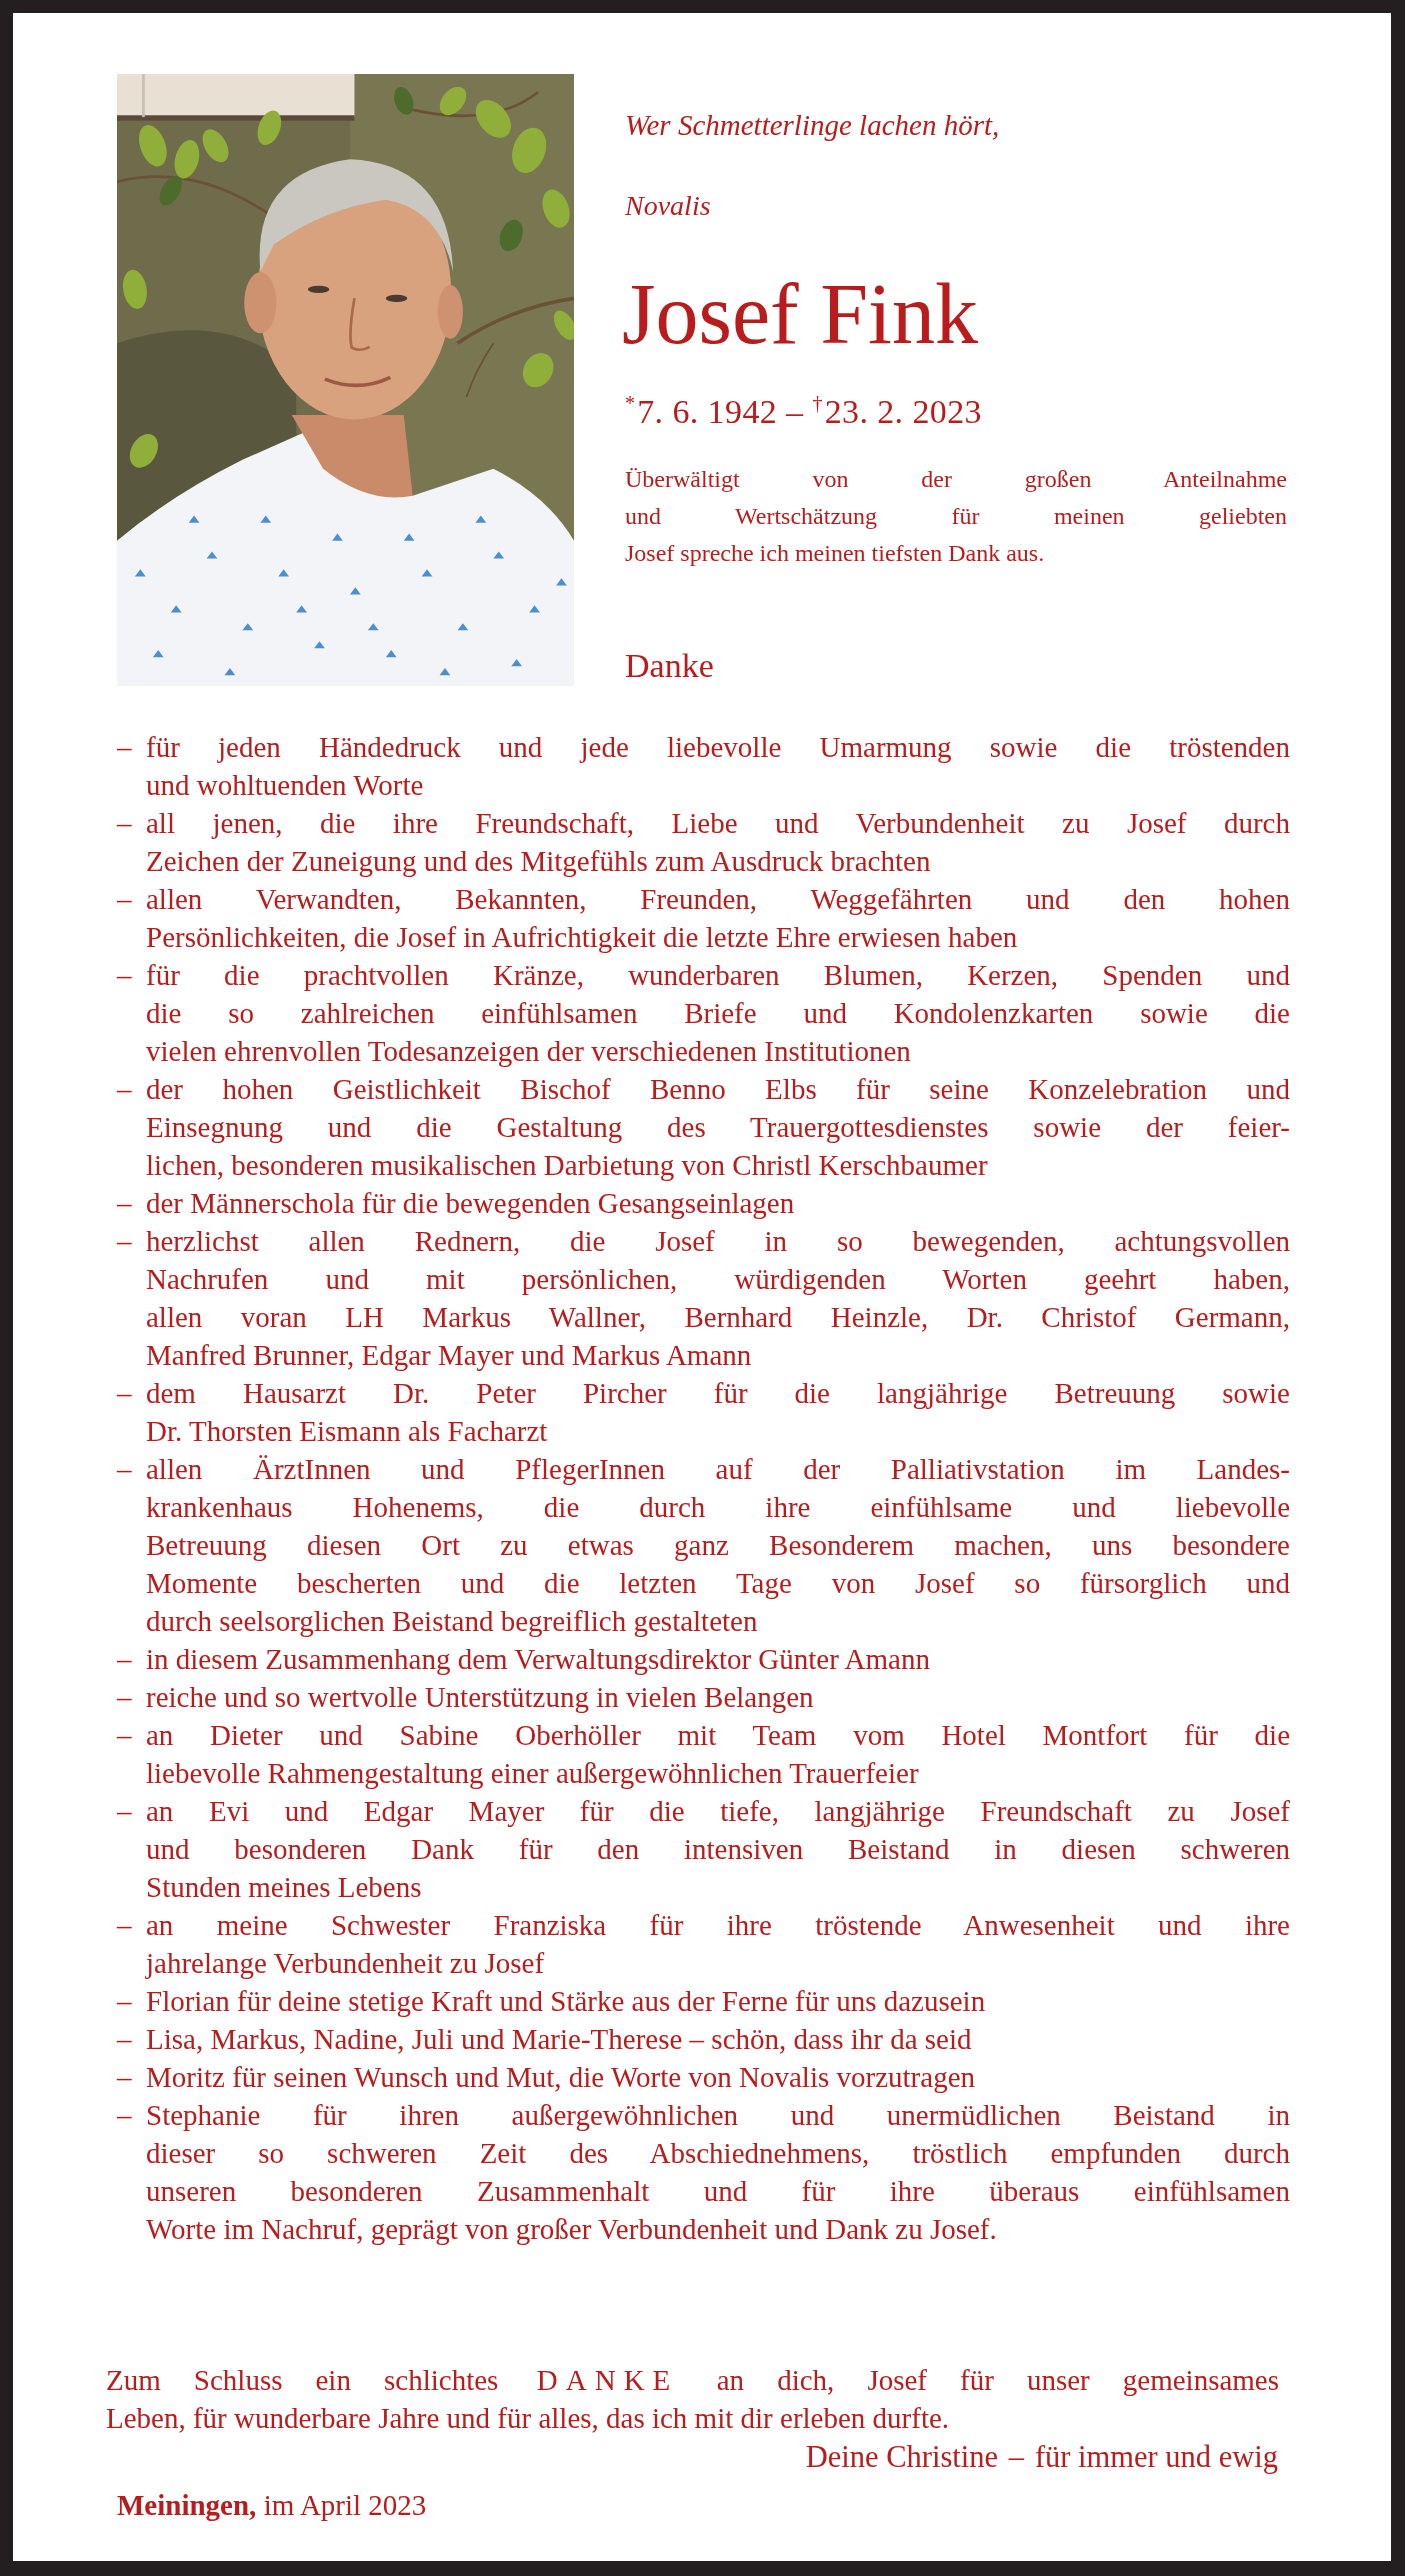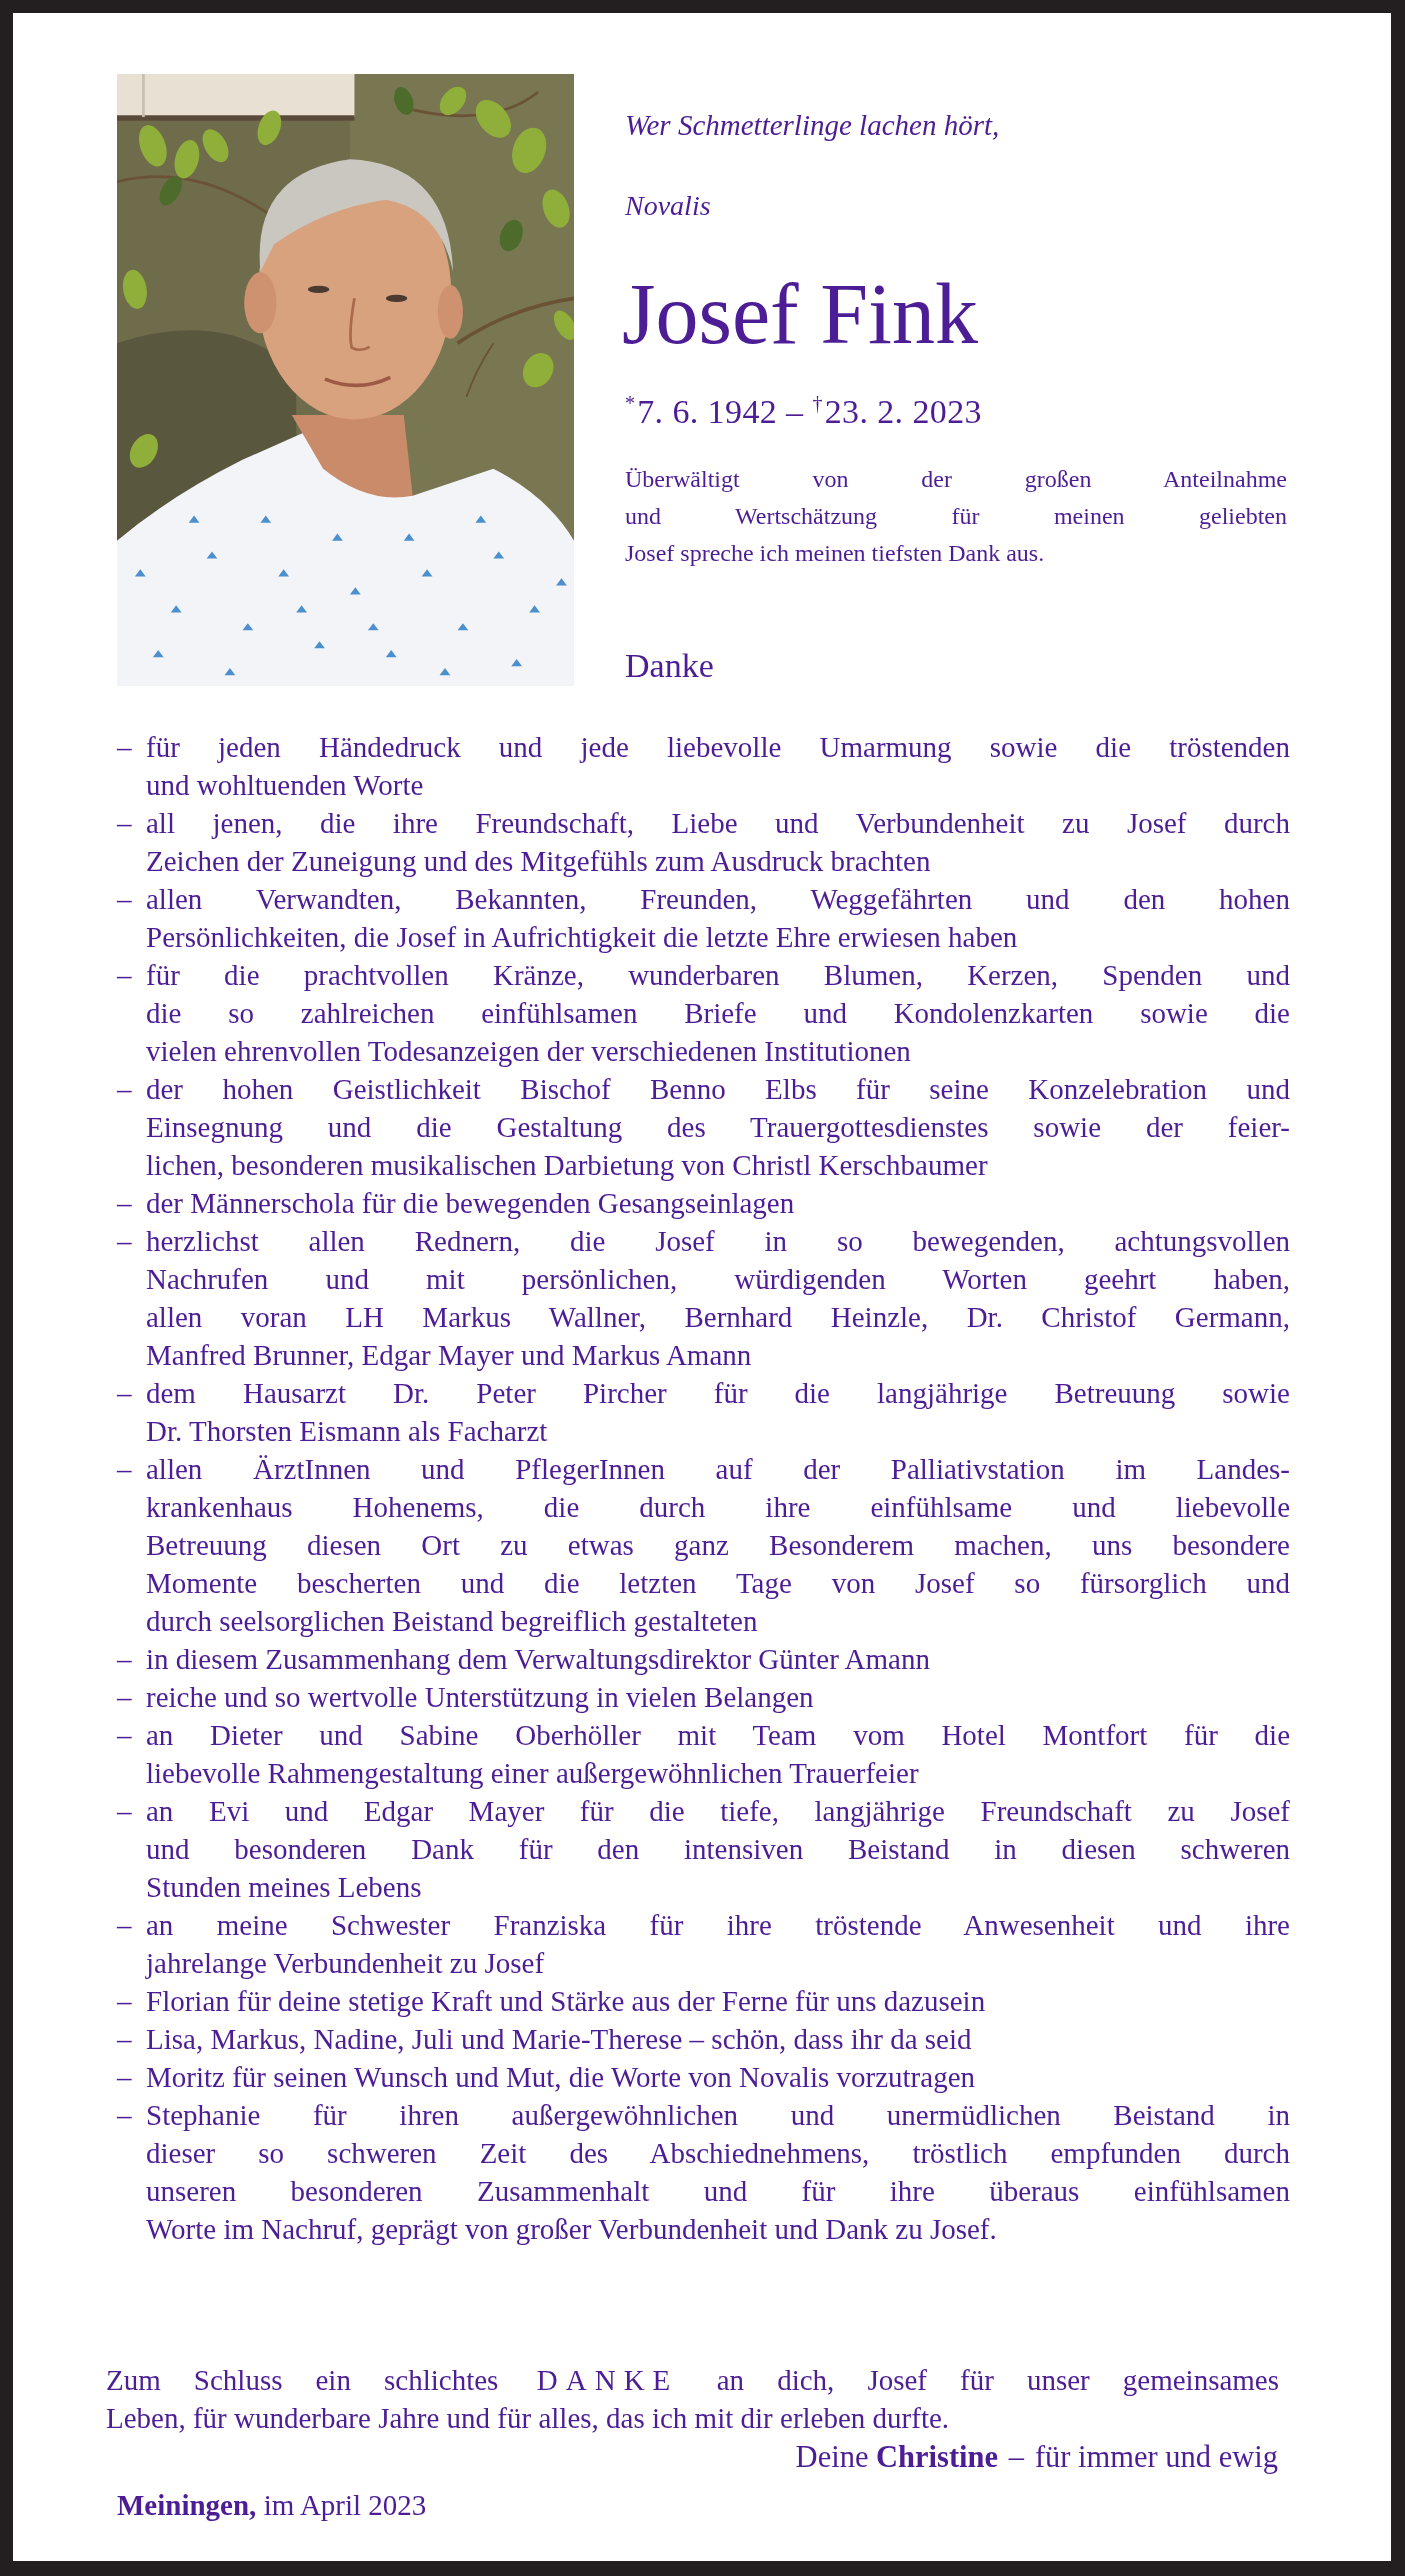--- a/index.html
+++ b/index.html
@@ -2,21 +2,21 @@
 <html style="font-size:14.4px"><head>
   <meta charset="utf-8">
   <style>
     html, body { margin: 0; padding: 0; background: #ffffff; }
     body { width: 1405px; height: 2576px; position: relative; overflow: hidden; }
     .frame {
       position: absolute; left: 0; top: 0; width: 1405px; height: 2576px;
       box-sizing: border-box; border: 13.5px solid #231f20; border-right-width: 14.4px; border-bottom-width: 15.2px;
       background: #ffffff;
     }
-    .serif { font-family: "Liberation Serif", "DejaVu Serif", serif; color: #4c1d95; }
+    .serif { font-family: "Liberation Serif", "DejaVu Serif", serif; color: #b91c1c; }
 
     
     .photo {
       position: absolute; left: 117px; top: 74px; width: 457px; height: 612px; overflow: hidden;
       background: #6d6a4a;
     }
     .photo svg { display: block; width: 100%; height: 100%; }
 
     
     .quote { position: absolute; left: 625px; top: 106px; font-style: italic; font-size: 29px; line-height: 39px; }
@@ -34,21 +34,21 @@
     .thanks-list { position: absolute; left: 117px; top: 728px; width: 1173px; margin: 0; padding: 0; list-style: none; font-size: 29px; line-height: 38px; }
     .thanks-item { position: relative; padding-left: 29px; }
     .thanks-item .dash { position: absolute; left: 0; top: 0; width: 18px; }
     .line { display: block; height: 38px; white-space: nowrap; text-align: justify; text-align-last: justify; overflow: visible; }
     .line.last { text-align: left; text-align-last: left; }
 
     
     .closing { position: absolute; left: 106px; top: 2337px; width: 1173px; font-size: 29px; line-height: 38px; margin-top: 24px; }
     .closing .line { height: 38px; }
     .signature { position: absolute; right: 127px; top: 2438px; font-size: 30.5px; line-height: 38px; white-space: nowrap; }
-    .signature b { font-weight: bold; }
+    .signature b { font-weight: normal; }
     .signature .sep { margin: 0 10.8px; }
     .place-date { position: absolute; left: 117px; top: 2486px; font-size: 29px; line-height: 38px; white-space: nowrap; }
     .place-date b { font-weight: bold; }
     .spaced { letter-spacing: 8px; margin: 0 5.4px; }
   </style>
 </head>
 <body>
 
 <div class="frame"></div>
 

